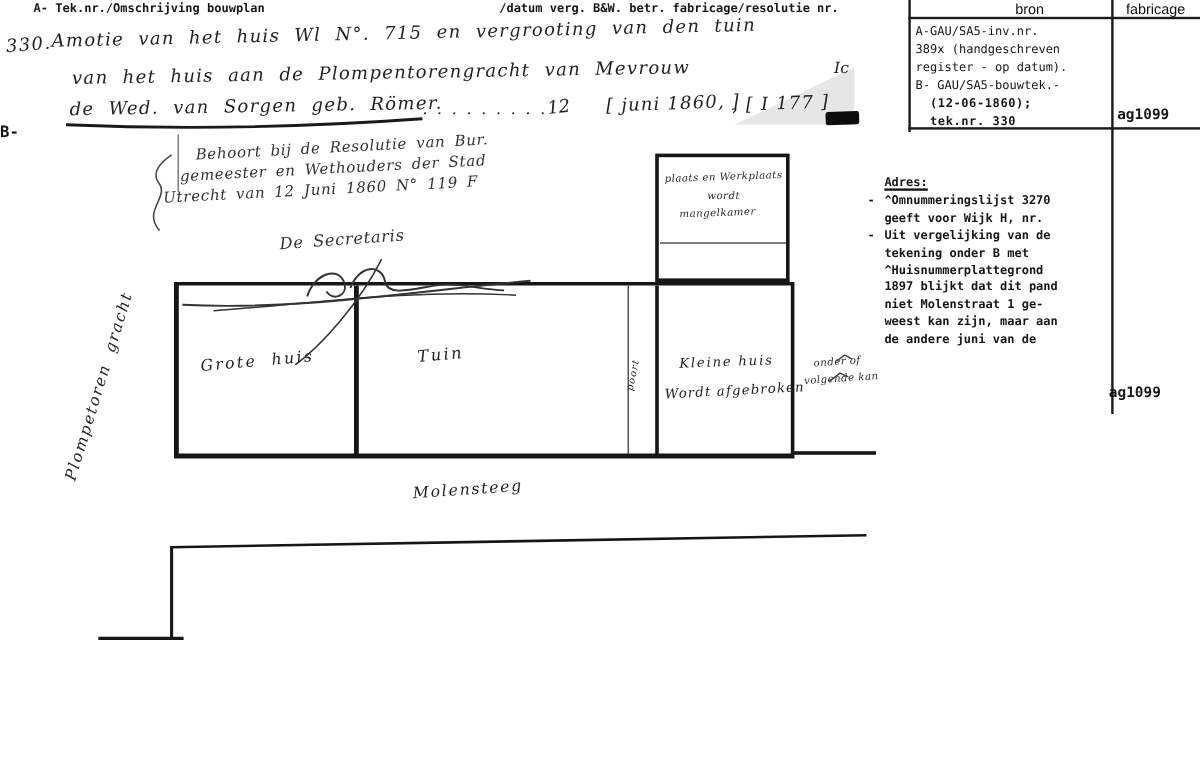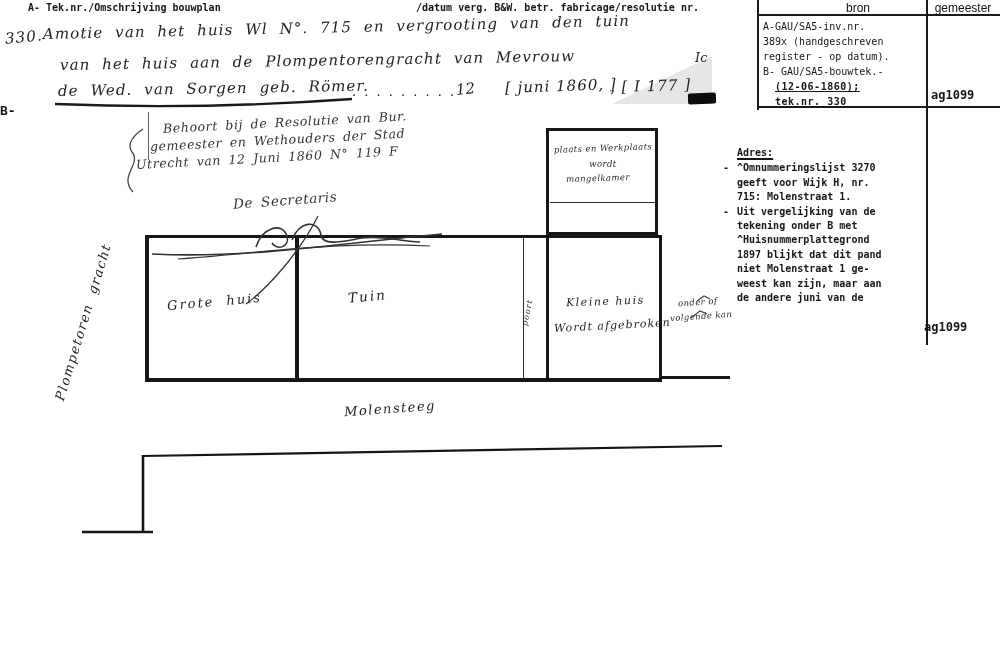--- a/index.html
+++ b/index.html
@@ -17,32 +17,32 @@
   .hand-med{font-size:12.5px;letter-spacing:0.6px;word-spacing:3px;color:#333;}
   .hand-small{font-size:11px;letter-spacing:0.8px;}
   .hand-tiny{font-size:8.5px;letter-spacing:0.4px;color:#2a2a2a;}
   .vline,.hline{background:#1a1a1a;}
   .ink{background:#161616;}
   .hdrline{height:2px;}
   .adres-block{width:196px;line-height:14.4px;}
   .adres-item{position:relative;padding-left:0;}
   .adres-bullet{position:absolute;left:-14px;top:0;}
   .bron-block{line-height:15px;letter-spacing:0;}
-  .bron-bold{font-weight:bold;letter-spacing:0.5px;padding-left:12px;text-decoration:underline;}
+  .bron-bold{font-weight:bold;letter-spacing:0.5px;padding-left:12px;}
   .underline{text-decoration:underline;text-decoration-thickness:1.5px;text-underline-offset:2px;}
 </style>
 </head>
 <body>
 
 <div class="page">
 
   <div class="abs tw tw-bold" style="left:28px;top:2px;">A- Tek.nr./Omschrijving bouwplan</div>
   <div class="abs tw tw-bold" style="left:416px;top:2px;">/datum verg. B&amp;W. betr. fabricage/resolutie nr.</div>
   <div class="abs sans" style="left:758px;top:1px;width:200px;text-align:center;">bron</div>
-  <div class="abs sans" style="left:926px;top:1px;width:74px;text-align:center;">gemeester</div>
+  <div class="abs sans" style="left:926px;top:1px;width:74px;text-align:center;">fabricage</div>
 
   <div class="abs vline" style="left:757px;top:0;width:2px;height:110px;"></div>
   <div class="abs vline" style="left:926px;top:0;width:2px;height:345px;"></div>
   <div class="abs hline hdrline" style="left:757px;top:14px;width:243px;"></div>
   <div class="abs hline hdrline" style="left:757px;top:106px;width:243px;"></div>
   <div class="abs vline" style="left:148px;top:112px;width:1px;height:48px;opacity:.7;"></div>
 
   <div class="abs tw bron-block" style="left:763px;top:19px;">
     <div>A-GAU/SA5-inv.nr.</div>
     <div>389x (handgeschreven</div>
@@ -52,21 +52,20 @@
     <div class="bron-bold">tek.nr. 330</div>
   </div>
   <div class="abs tw tw-bold" style="left:931px;top:88px;font-size:12px;">ag1099</div>
 
   <div class="abs tw tw-bold adres-block" style="left:737px;top:146px;">
     <div class="underline" style="display:inline-block;">Adres:</div>
     <div class="adres-item" style="margin-top:1px;">
       <span class="adres-bullet">-</span>
       <div>^Omnummeringslijst 3270</div>
       <div>geeft voor Wijk H, nr.</div>
-      <div>715: Molenstraat 1.</div>
     </div>
     <div class="adres-item">
       <span class="adres-bullet">-</span>
       <div>Uit vergelijking van de</div>
       <div>tekening onder B met</div>
       <div>^Huisnummerplattegrond</div>
       <div>1897 blijkt dat dit pand</div>
       <div>niet Molenstraat 1 ge-</div>
       <div>weest kan zijn, maar aan</div>
       <div>de andere juni van de</div>

